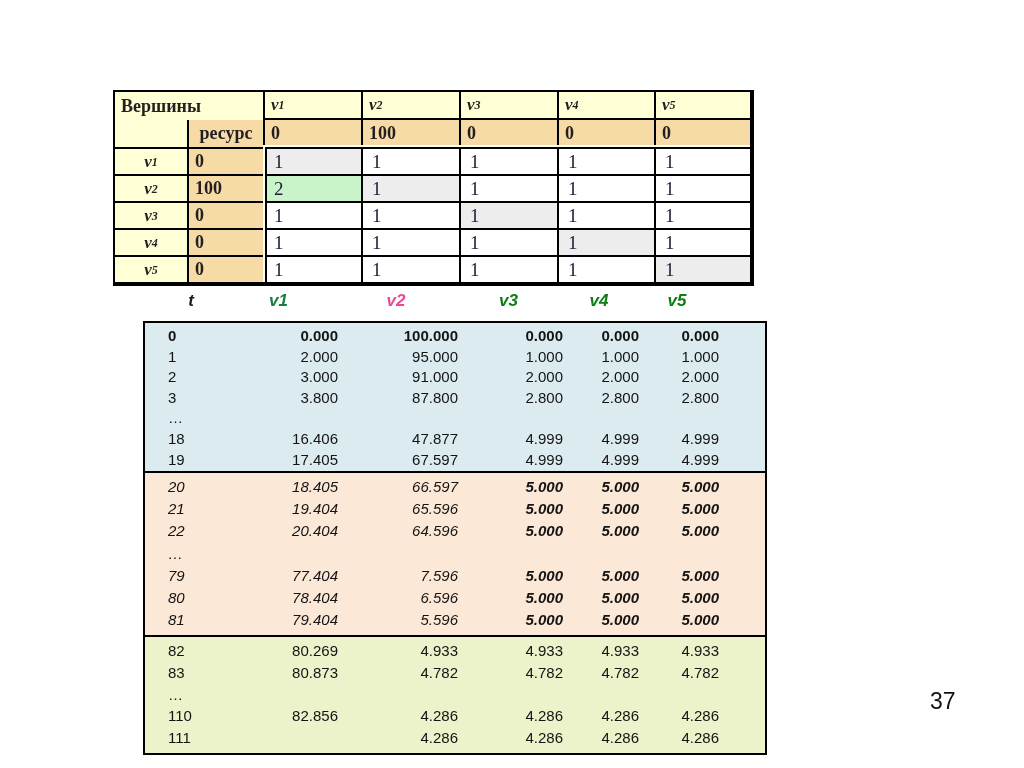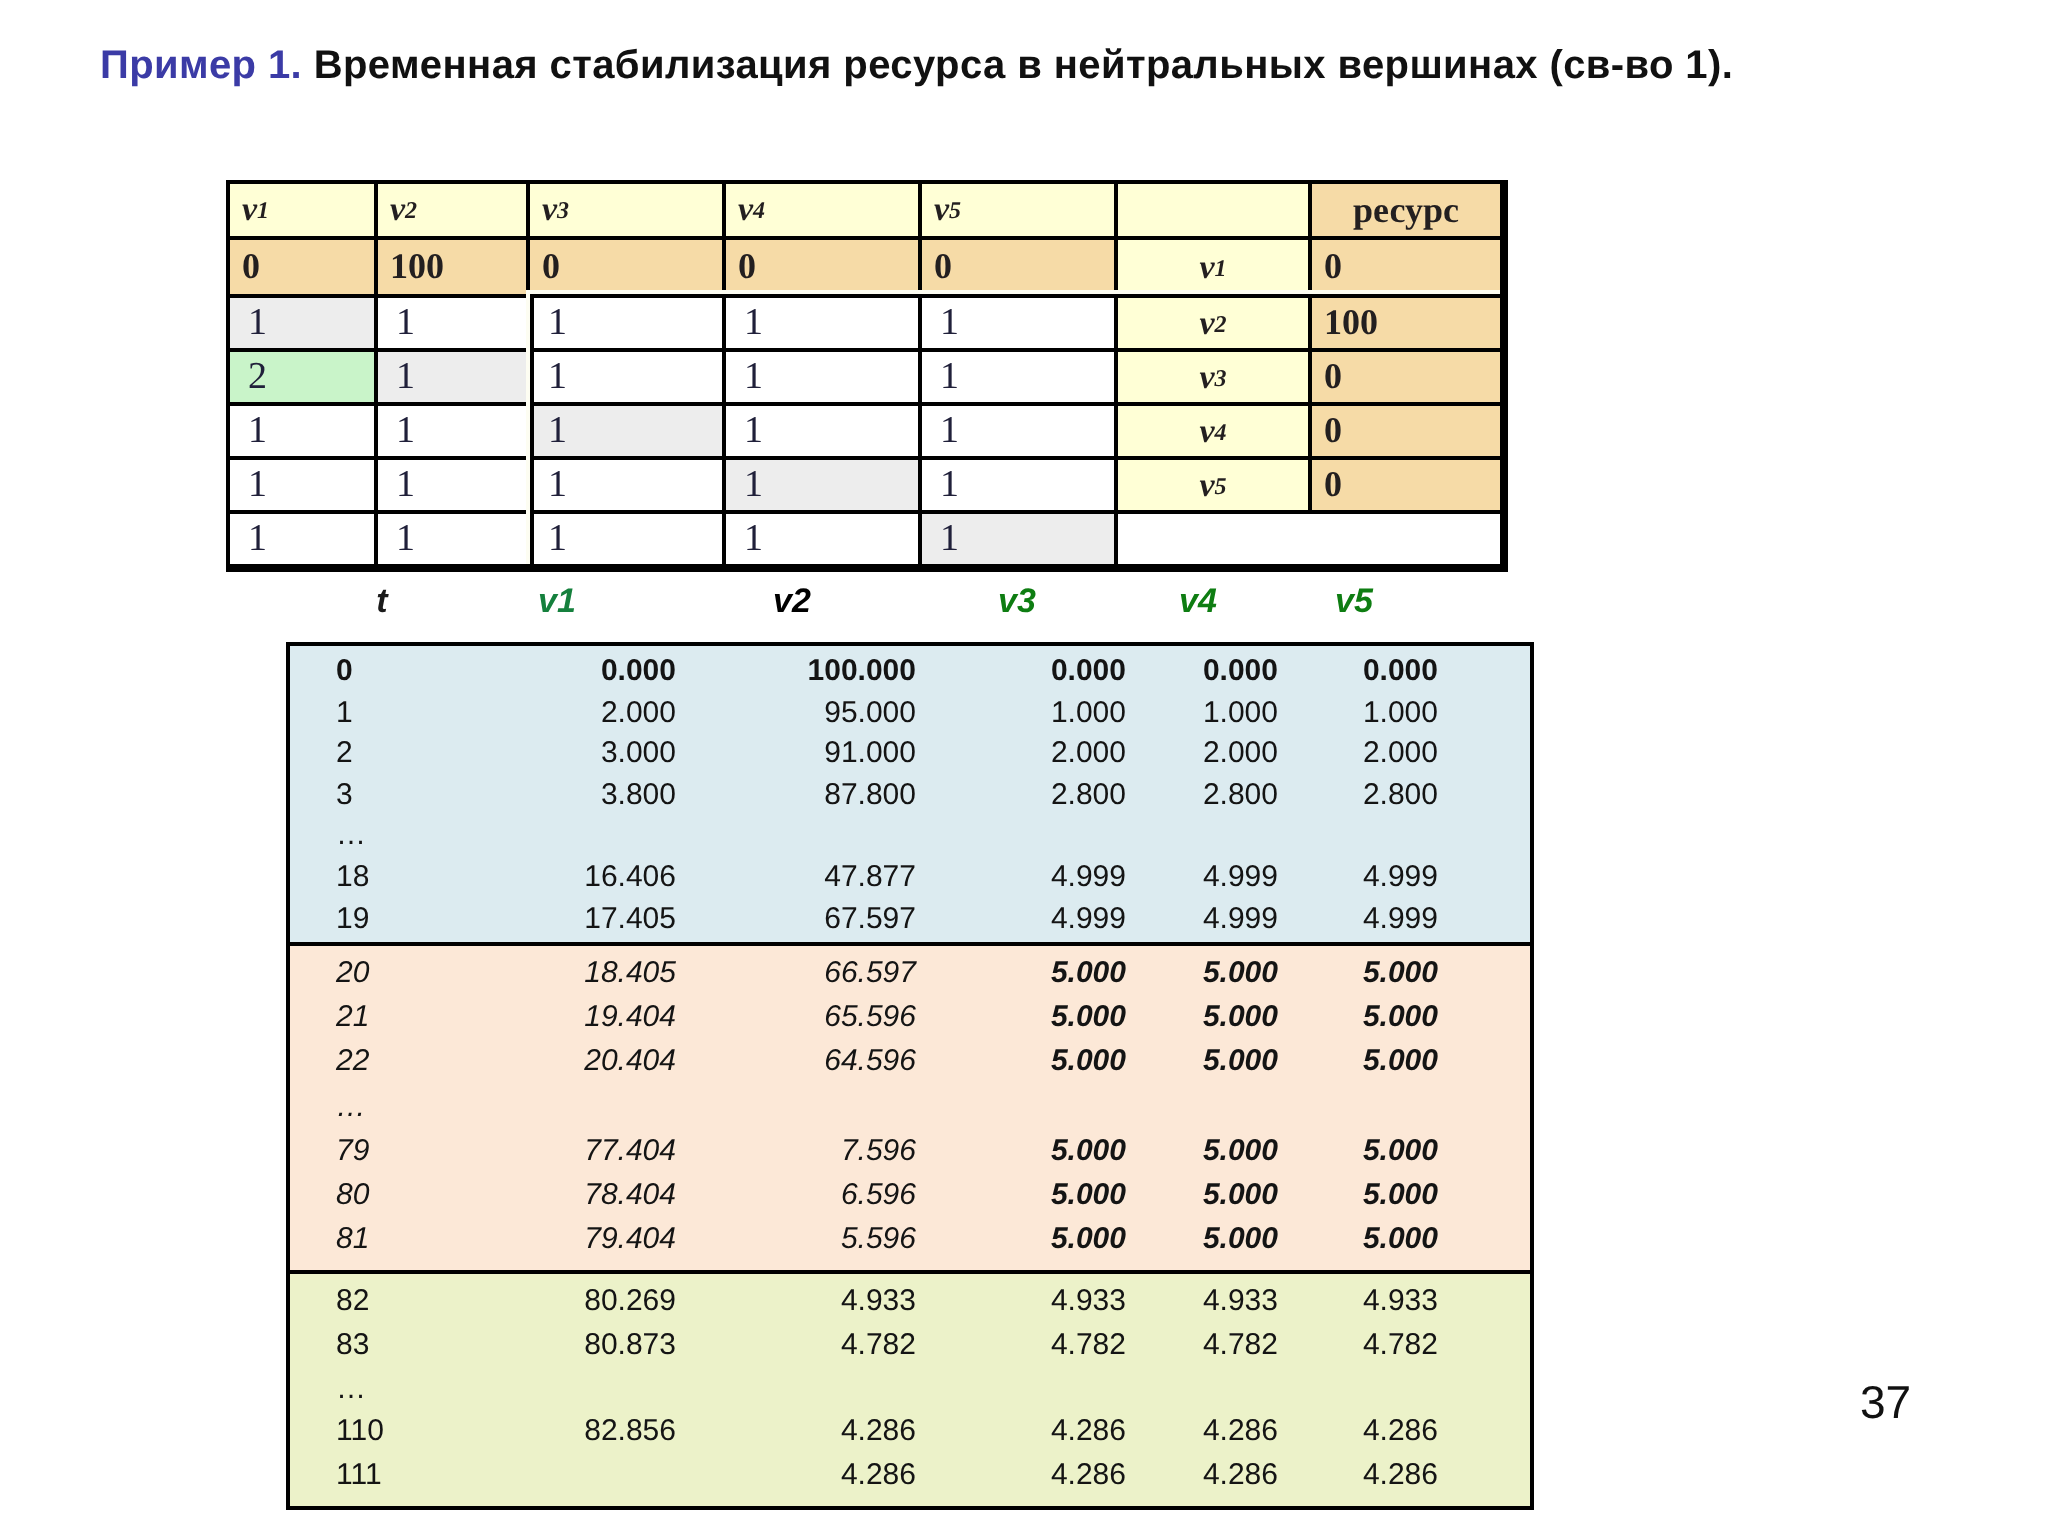--- a/index.html
+++ b/index.html
@@ -56,27 +56,25 @@
   .sec .b { font-weight:bold; }
   .sec.italic-style .srow-cell { font-style:italic; }
   
   .pagenum { position:absolute; left:930px; top:688px; font-size:23px; color:#111; }
 </style>
 </head>
 <body>
 
 <div class="slide">
 
-  <div class="title">
-    <span class="prefix">Пример 1.</span><span> Временная стабилизация ресурса в нейтральных вершинах (св-во 1).</span>
-  </div>
 
 
   <div class="vtable">
 
+  <div class="vc span2 no-bottom" style="background: rgb(255, 255, 214);">Вершины</div>
       <div class="vc vh" style="background: rgb(255, 255, 214);">v<sub>1</sub></div>
       <div class="vc vh" style="background: rgb(255, 255, 214);">v<sub>2</sub></div>
       <div class="vc vh" style="background: rgb(255, 255, 214);">v<sub>3</sub></div>
       <div class="vc vh" style="background: rgb(255, 255, 214);">v<sub>4</sub></div>
       <div class="vc vh" style="background: rgb(255, 255, 214);">v<sub>5</sub></div>
       <div class="vc " style="background: rgb(255, 255, 214);"></div>
       <div class="vc center" style="background: rgb(246, 219, 167);">ресурс</div>
       <div class="vc " style="background: rgb(246, 219, 167);">0</div>
       <div class="vc " style="background: rgb(246, 219, 167);">100</div>
       <div class="vc " style="background: rgb(246, 219, 167);">0</div>
@@ -116,21 +114,21 @@
       <div class="vc mx" style="background: rgb(255, 255, 255);">1</div>
       <div class="vc mx" style="background: rgb(255, 255, 255);">1</div>
       <div class="vc mx" style="background: rgb(255, 255, 255);">1</div>
       <div class="vc mx" style="background: rgb(237, 237, 237);">1</div>
       <div class="matrix-frame"></div>
     </div>
 
   <div class="shead sgrid">
       <div class="hc" style="color: rgb(26, 26, 26);">t</div>
       <div class="hc" style="color: #15803d;">v1</div>
-      <div class="hc" style="color: #000000;">v2</div>
+      <div class="hc" style="color: #ec4899;">v2</div>
       <div class="hc" style="color: rgb(14, 125, 18);">v3</div>
       <div class="hc" style="color: rgb(14, 125, 18);">v4</div>
       <div class="hc" style="color: rgb(14, 125, 18);">v5</div>
     </div>
 
   <div id="sections-host">
       <div class="sec" style="top: 321px; height: 152px; background: rgb(220, 235, 240);">
         <div class="sgrid">
           <div class="srow-cell tcol b" style="height: 20.6px; line-height: 20.6px;">0</div>
           <div class="srow-cell b" style="height: 20.6px; line-height: 20.6px;">0.000</div>

